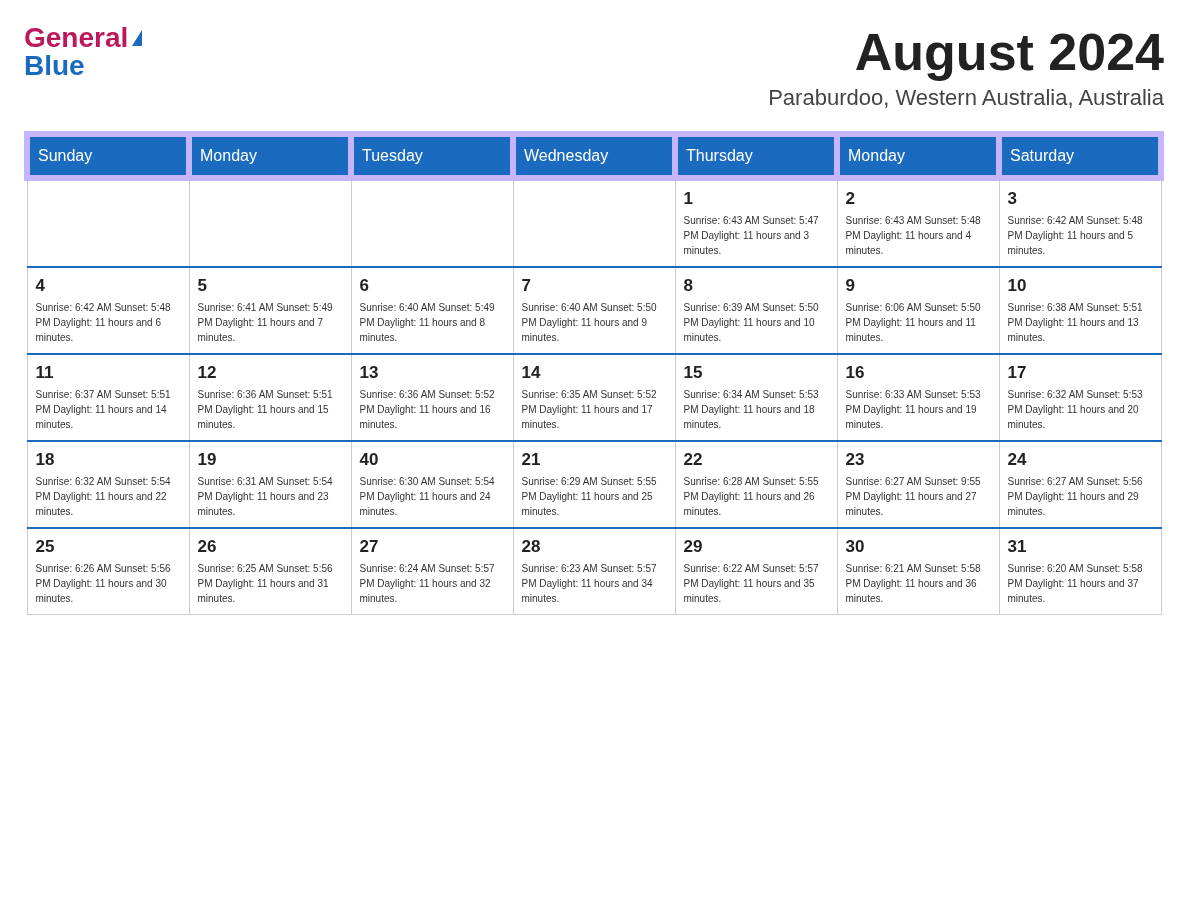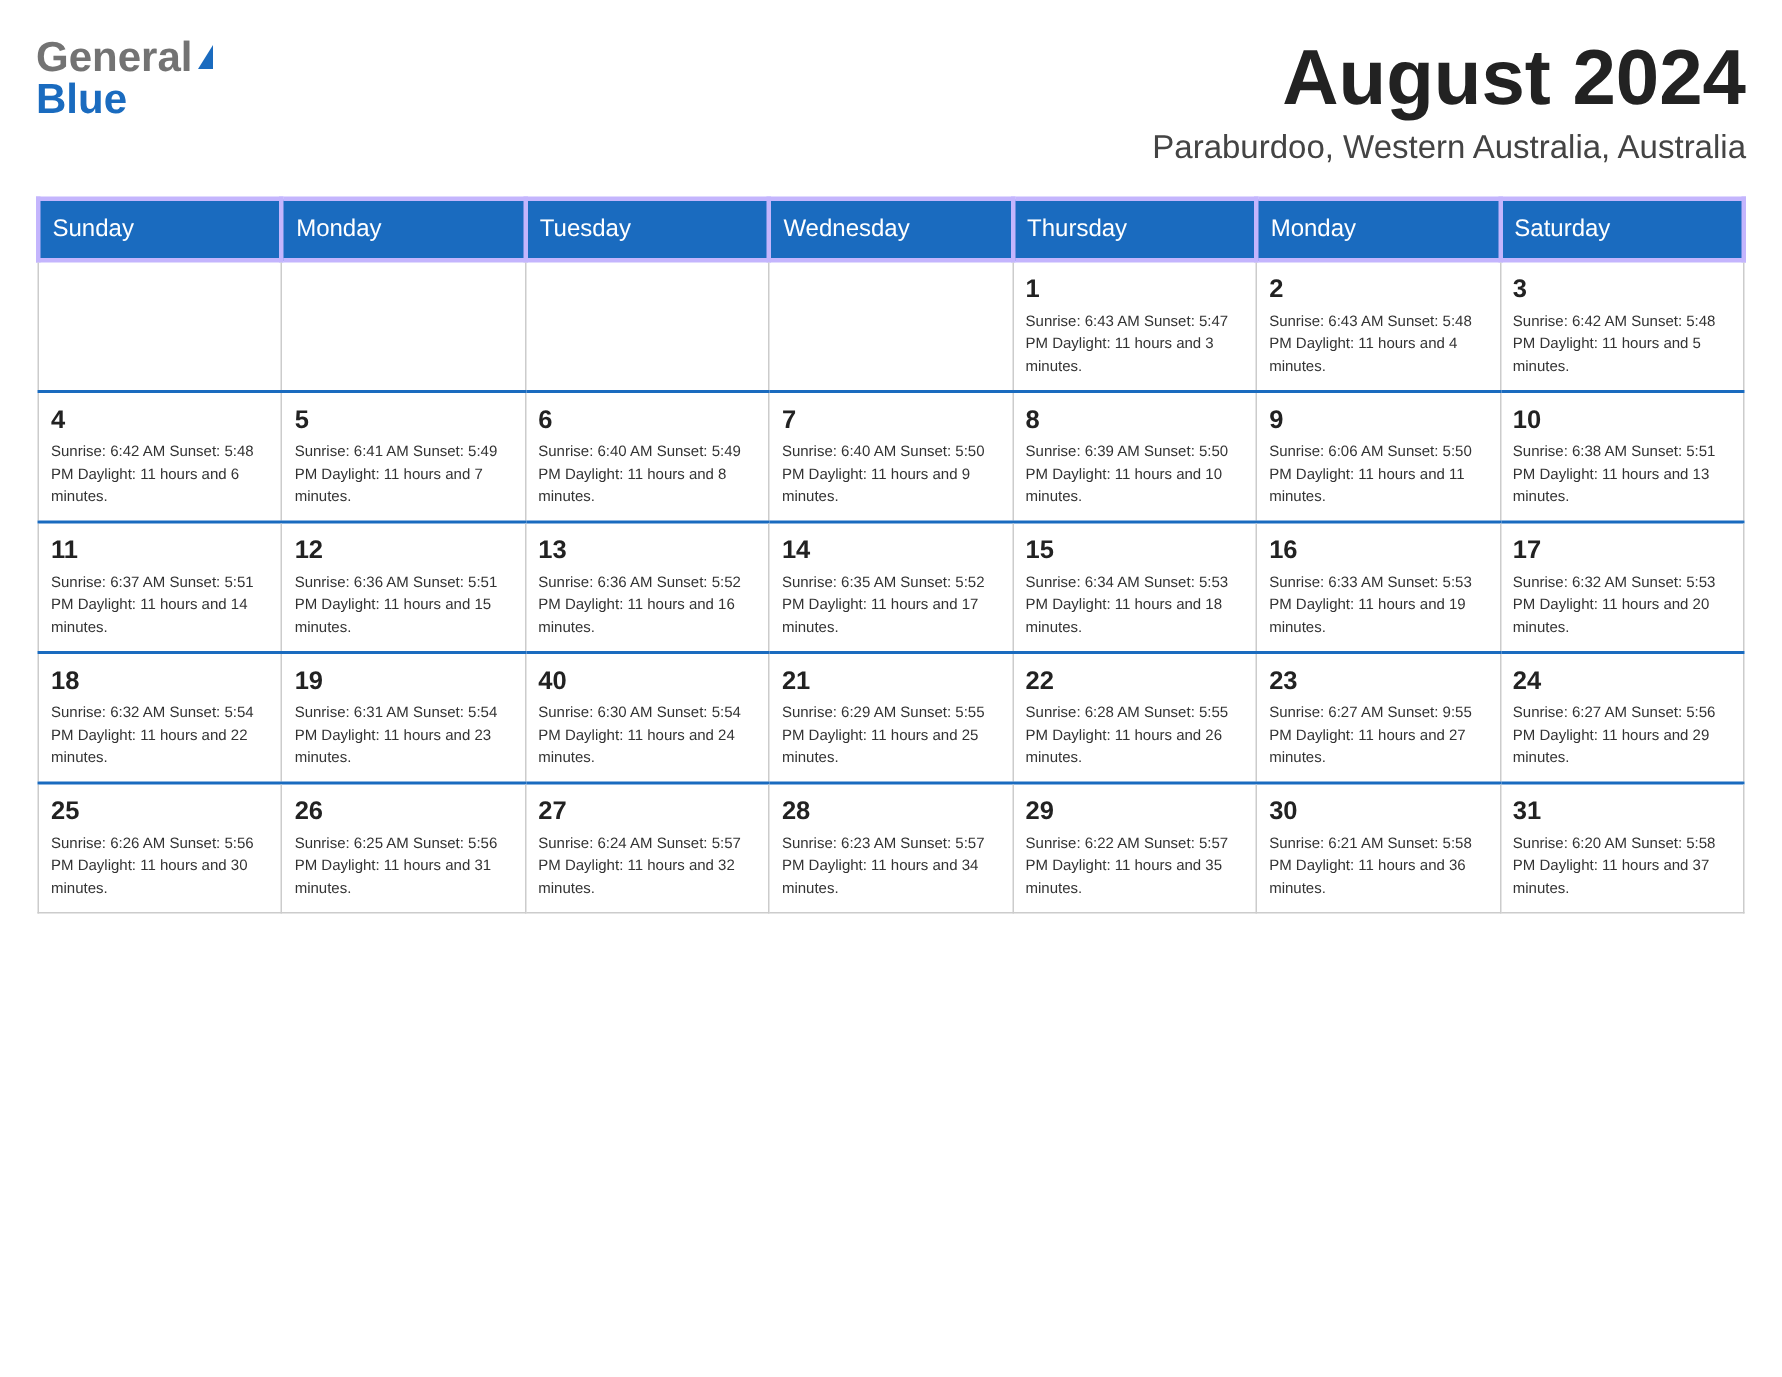--- a/index.html
+++ b/index.html
@@ -16,21 +16,21 @@
       margin-bottom: 20px;
     }
     .logo {
       display: flex;
       flex-direction: column;
       align-items: flex-start;
     }
     .logo-general {
       font-size: 28px;
       font-weight: bold;
-      color: #737373;
+      color: #be185d;
       line-height: 1;
     }
     .logo-blue {
       font-size: 28px;
       font-weight: bold;
       color: #1a6bbf;
       line-height: 1;
     }
     .logo-triangle {
       display: inline-block;
@@ -59,21 +59,21 @@
       width: 100%;
       border-collapse: collapse;
     }
     .calendar th {
       background: #1a6bbf;
       color: #fff;
       padding: 10px 8px;
       text-align: left;
       font-size: 16px;
       font-weight: normal;
-      border: 3px solid #c4b5fd;
+      border: 6px solid #c4b5fd;
     }
     .calendar td {
       border: 1px solid #ccc;
       vertical-align: top;
       padding: 8px;
       width: 14.28%;
       min-height: 100px;
     }
     .day-number {
       font-size: 17px;

